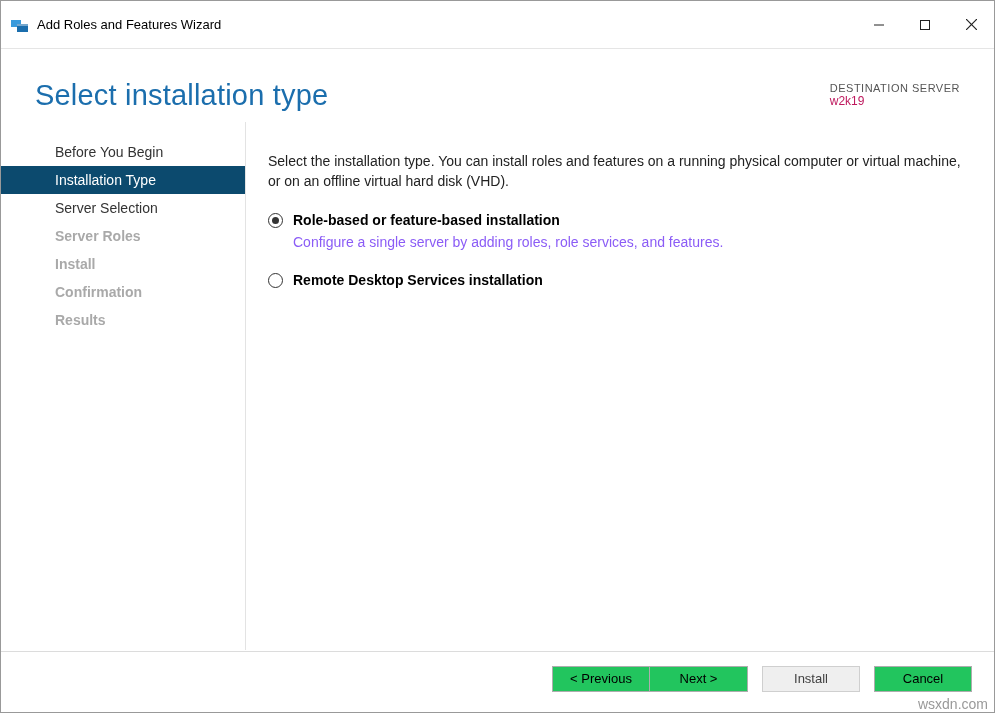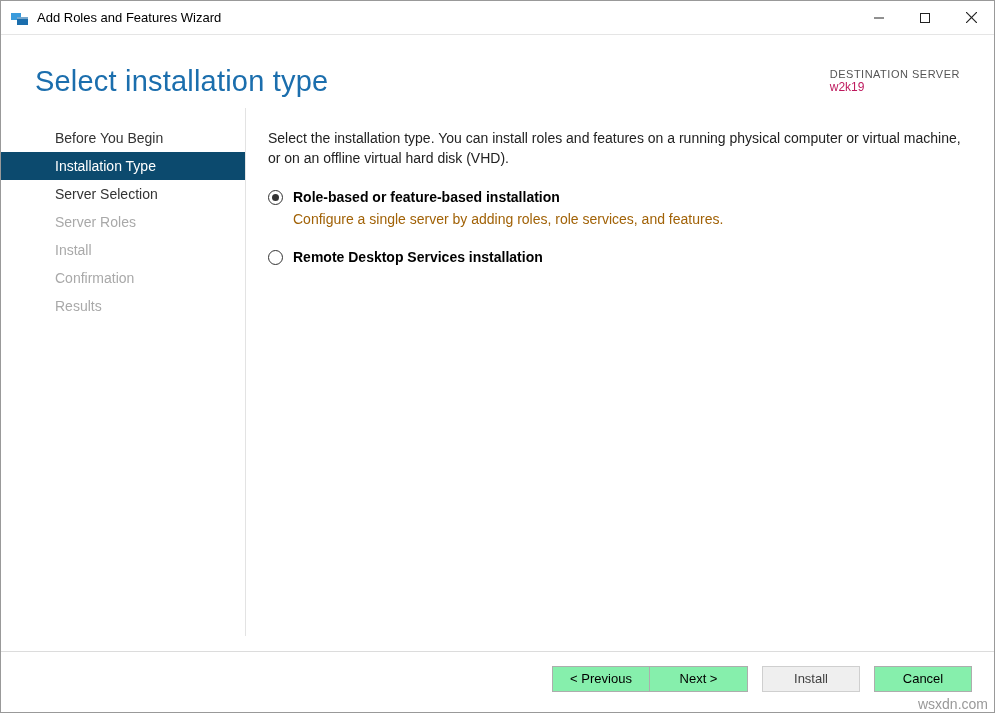--- a/index.html
+++ b/index.html
@@ -9,21 +9,21 @@
     font-size: 13px;
     color: #222;
     background: #fff;
     width: 995px;
     height: 713px;
     border: 1px solid #999;
     position: relative;
   }
   
   .titlebar {
-    height: 34px;
+    height: 48px;
     display: flex;
     align-items: center;
     border-bottom: 1px solid #e5e5e5;
   }
   .titlebar .app-icon {
     width: 18px; height: 18px;
     margin: 0 8px 0 10px;
     display: inline-flex;
     align-items: center;
     justify-content: center;
@@ -77,29 +77,29 @@
     margin-left: 0;
     margin-right: 12px;
   }
   .stepitem {
     padding: 6px 12px 6px 54px;
     font-size: 14px;
     color: #333;
     white-space: nowrap;
   }
   .stepitem.active { background: #0c4a6e; color: #fff; }
-  .stepitem.disabled { color: #a9a9a9; }
+  .stepitem.disabled { color: #a9a9a9; font-weight: bold; }
   .content {
     flex: 1;
     padding: 16px 30px 0 10px;
     font-size: 14px;
     color: #222;
     line-height: 1.45;
   }
-  .content p.intro { margin: 4px 0 18px 0; }
+  .content p.intro { margin: 13px 0 18px 0; }
   .opt {
     display: flex;
     align-items: flex-start;
     margin: 0 0 18px 0;
   }
   .opt .radio {
     width: 15px; height: 15px;
     border: 1px solid #333;
     border-radius: 50%;
     margin: 3px 10px 0 0;
@@ -107,36 +107,36 @@
     display: flex; align-items: center; justify-content: center;
     background: #fff;
   }
   .opt .radio.checked::after {
     content: "";
     width: 7px; height: 7px;
     background: #333;
     border-radius: 50%;
   }
   .opt .txt .t { font-weight: 700; font-size: 14px; color: #000; }
-  .opt .txt .d { font-size: 14px; color: #a16207; margin-top: 2px; }
+  .opt .txt .d { font-size: 14px; color: #8b5cf6; margin-top: 2px; }
   
   .footer {
     position: absolute;
     left: 0; right: 0; bottom: 15px;
     height: 46px;
     display: flex;
     align-items: center;
     justify-content: flex-end;
     padding: 8px 22px 0 22px;
     border-top: 1px solid #dcdcdc;
   }
   .btn {
     height: 26px;
     min-width: 98px;
-    background: #86efac;
+    background: #22c55e;
     border: 1px solid #adadad;
     font-size: 13px;
     color: #000;
     display: inline-flex;
     align-items: center;
     justify-content: center;
     padding: 0 14px;
   }
   .btn.disabled { color: #404040; background: #efefef; border-color: #cfcfcf; }
   .btn-group { display: flex; }

